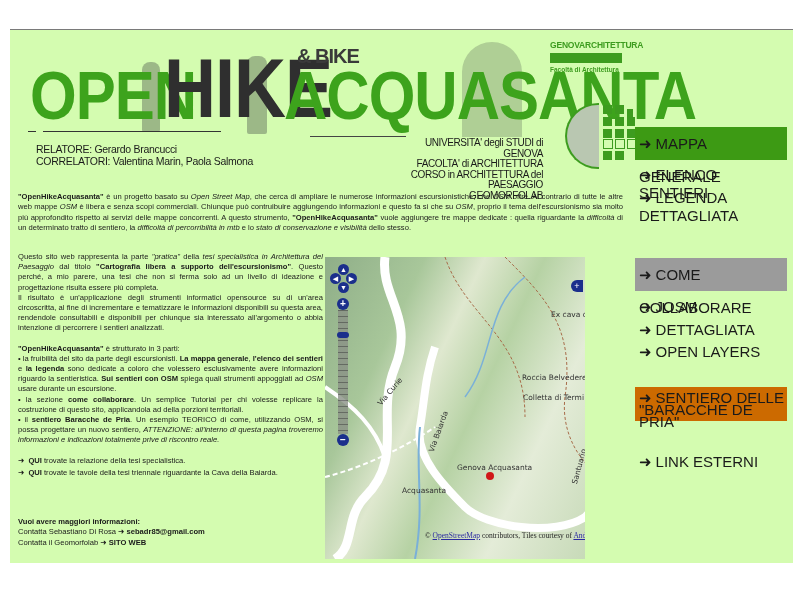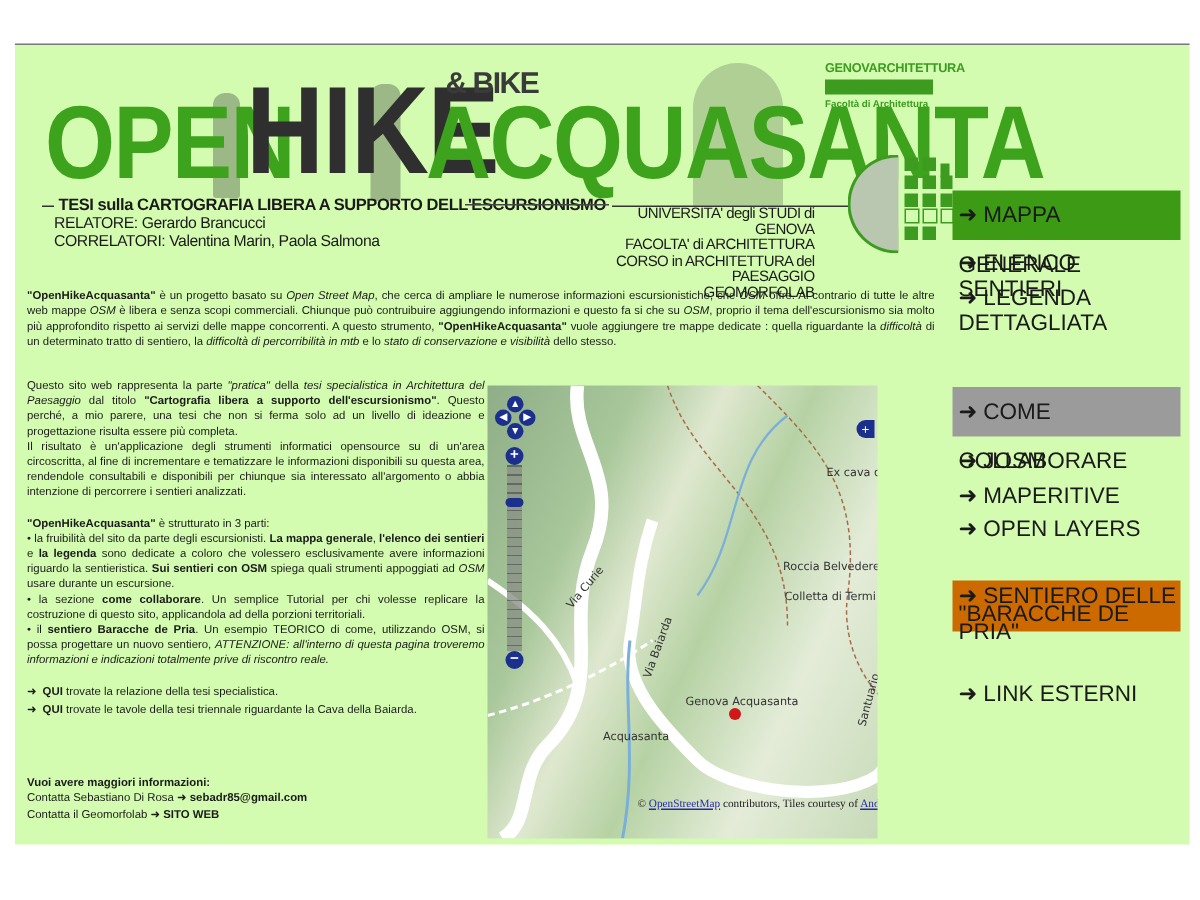--- a/index.html
+++ b/index.html
@@ -76,21 +76,20 @@
     <div class="silhouette" style="left:225px;top:14px;width:20px;height:78px;"></div>
     <div class="silhouette" style="left:440px;top:0px;width:60px;height:95px;border-radius:30px 30px 0 0;opacity:.5;"></div>
     <span class="w open">OPEN</span>
     <span class="w hike">HIKE</span>
     <span class="w bike">&amp; BIKE</span>
     <span class="w acqua">ACQUASANTA</span>
   </div>
 
   <div class="tagline">
     <span class="dash"></span>
-    <span>TESI sulla CARTOGRAFIA LIBERA A SUPPORTO DELL'ESCURSIONISMO</span>
     <span class="rule"></span>
   </div>
 
   <div class="credits">
     <div>RELATORE: Gerardo Brancucci</div>
     <div>CORRELATORI: Valentina Marin, Paola Salmona</div>
   </div>
 
   <div class="univ-line"></div>
   <div class="univ">
@@ -202,19 +201,19 @@
     </div>
     <div class="expand">+</div>
   </div>
 
   <div class="nav">
     <a class="item green" style="top:97px;height:33px;line-height:33px;"><span class="arrow">➜</span><span>MAPPA GENERALE</span></a>
     <a class="item" style="top:136px;"><span class="arrow">➜</span><span>ELENCO SENTIERI</span></a>
     <a class="item" style="top:159px;"><span class="arrow">➜</span><span>LEGENDA DETTAGLIATA</span></a>
     <a class="item gray" style="top:228px;height:33px;line-height:33px;"><span class="arrow">➜</span><span>COME COLLABORARE</span></a>
     <a class="item" style="top:268px;"><span class="arrow">➜</span><span>JOSM</span></a>
-    <a class="item" style="top:291px;"><span class="arrow">➜</span><span>MAPERITIVE</span></a>
+    <a class="item" style="top:291px;"><span class="arrow">➜</span><span>DETTAGLIATA</span></a>
     <a class="item" style="top:313px;"><span class="arrow">➜</span><span>OPEN LAYERS</span></a>
     <a class="item orange" style="top:357px;height:34px;"><span class="arrow">➜</span><span>SENTIERO DELLE "BARACCHE DE PRIA"</span></a>
     <a class="item" style="top:423px;"><span class="arrow">➜</span><span>LINK ESTERNI</span></a>
   </div>
 
 </div>
 
 </body></html>

